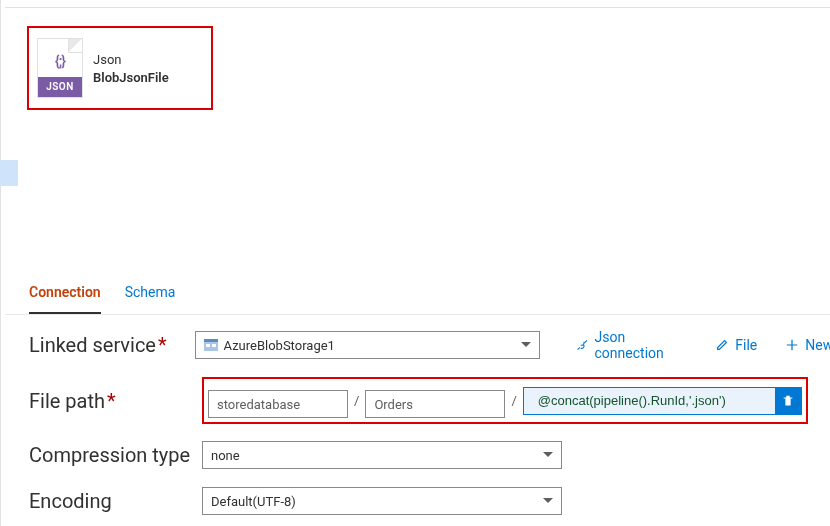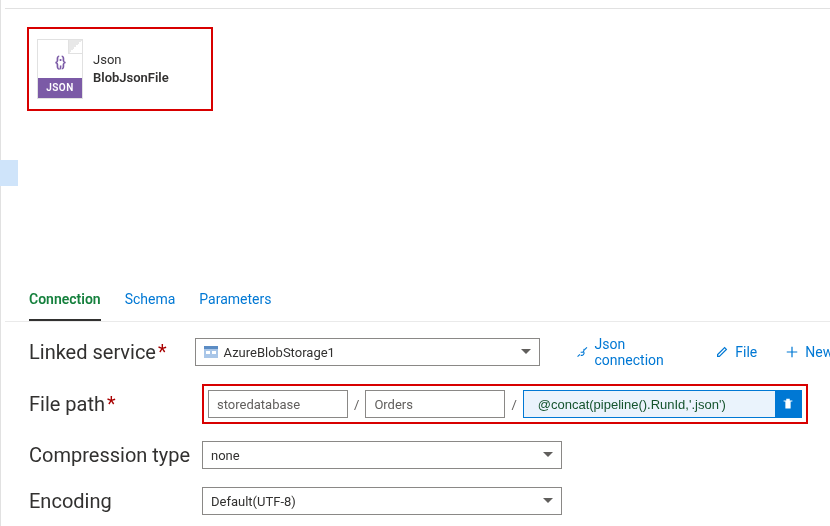--- a/index.html
+++ b/index.html
@@ -105,21 +105,21 @@
     font-size: 14px;
     margin-top: 6px;
   }
   .tab {
     padding: 10px 0 12px 0;
     cursor: pointer;
     color: #0078d4;
     border-bottom: 2px solid transparent;
   }
   .tab.active {
-    color: #15803d;
+    color: #c2410c;
     font-weight: 600;
     border-bottom-color: #323130;
   }
 
   .form {
     padding: 14px 24px 10px 24px;
     display: flex;
     flex-direction: column;
     gap: 16px;
   }
@@ -210,21 +210,21 @@
     margin-left: 6px;
   }
   .fp-del {
     width: 26px;
     background: #0078d4;
     display: flex; align-items: center; justify-content: center;
     cursor: pointer;
   }
 
   .w360 { width: 360px; }
-  .w140 { width: 140px; }
+  .w140 { width: 140px; margin-top: 7px; }
 </style>
 </head>
 <body>
 
 <div class="root">
   <div class="left-rail">
     <div class="marker"></div>
   </div>
   <div class="main">
     <div class="topline"></div>
@@ -239,21 +239,20 @@
         <div class="json-text">
           <div class="type">Json</div>
           <div class="name">BlobJsonFile</div>
         </div>
       </div>
     </div>
 
     <div class="tabs">
       <div class="tab active">Connection</div>
       <div class="tab">Schema</div>
-      <div class="tab">Parameters</div>
     </div>
 
     <div class="form">
 
       <div class="row">
         <div class="label">
           <span>Linked service</span><span class="req">*</span>
         </div>
         <div class="dropdown w360">
           <span class="storage-icon">

